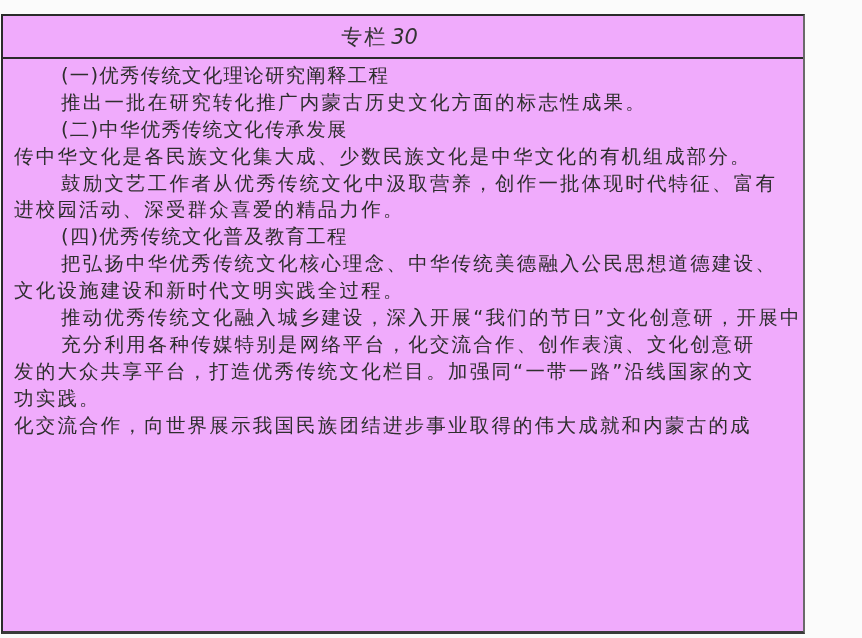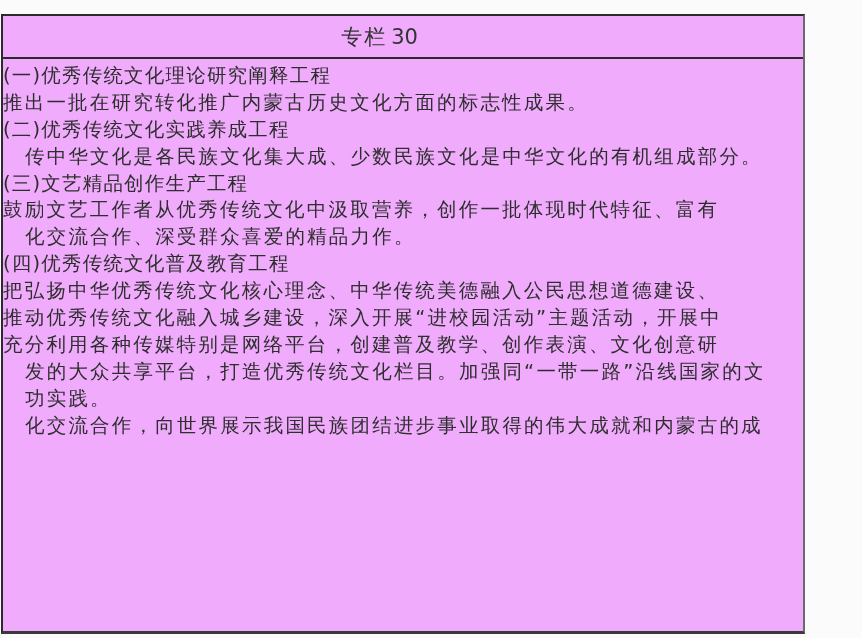--- a/index.html
+++ b/index.html
@@ -18,55 +18,55 @@
     border-bottom: 3px solid #3a3a3a;
     background: #f0abfc;
     box-sizing: border-box;
   }
   .header {
     height: 41px;
     border-bottom: 2px solid #2b2b2b;
     display: flex; align-items: center; justify-content: center;
     font-size: 21px; letter-spacing: 2px; color: #333;
   }
-  .header .num { margin: 0 47px 0 4px; letter-spacing: 0; }
+  .header .num { margin: 0 47px 0 4px; letter-spacing: 0; font-style: italic; }
   .body { padding: 4px 0 0 0; }
   .line {
     height: 26.9px; line-height: 26.9px;
     font-size: 19.5px; letter-spacing: 2.2px;
     white-space: nowrap; overflow: hidden;
     color: #2e2e2e;
   }
-  .indent { }
-  .flush { padding-left: 22px; }
+  .indent { padding-left: 58px; }
+  .flush { padding-left: 11px; }
   .heading { letter-spacing: 1.2px; }
 </style>
 </head>
 <body>
 
 <div class="box">
   <div class="header">
     <span>专栏</span>
     <span class="num">30</span>
   </div>
   <div class="body">
 
     <div class="line indent heading">(一)优秀传统文化理论研究阐释工程</div>
     <div class="line indent">推出一批在研究转化推广内蒙古历史文化方面的标志性成果。</div>
 
-    <div class="line indent heading">(二)优秀传统文化实践养成工程</div>
+    <div class="line indent heading">(二)中华优秀传统文化传承发展</div>
     <div class="line flush">传中华文化是各民族文化集大成、少数民族文化是中华文化的有机组成部分。</div>
 
-    <div class="line indent heading">(三)文艺精品创作生产工程</div>
     <div class="line indent">鼓励文艺工作者从优秀传统文化中汲取营养，创作一批体现时代特征、富有</div>
-    <div class="line flush">化交流合作、深受群众喜爱的精品力作。</div>
+    <div class="line flush">进校园活动、深受群众喜爱的精品力作。</div>
 
     <div class="line indent heading">(四)优秀传统文化普及教育工程</div>
     <div class="line indent">把弘扬中华优秀传统文化核心理念、中华传统美德融入公民思想道德建设、</div>
+    <div class="line flush">文化设施建设和新时代文明实践全过程。</div>
 
-    <div class="line indent">推动优秀传统文化融入城乡建设，深入开展“进校园活动”主题活动，开展中</div>
+    <div class="line indent">推动优秀传统文化融入城乡建设，深入开展“我们的节日”文化创意研，开展中</div>
 
-    <div class="line indent">充分利用各种传媒特别是网络平台，创建普及教学、创作表演、文化创意研</div>
+    <div class="line indent">充分利用各种传媒特别是网络平台，化交流合作、创作表演、文化创意研</div>
     <div class="line flush">发的大众共享平台，打造优秀传统文化栏目。加强同“一带一路”沿线国家的文</div>
     <div class="line flush">功实践。</div>
     <div class="line flush">化交流合作，向世界展示我国民族团结进步事业取得的伟大成就和内蒙古的成</div>
   </div>
 </div>
 
 </body></html>

